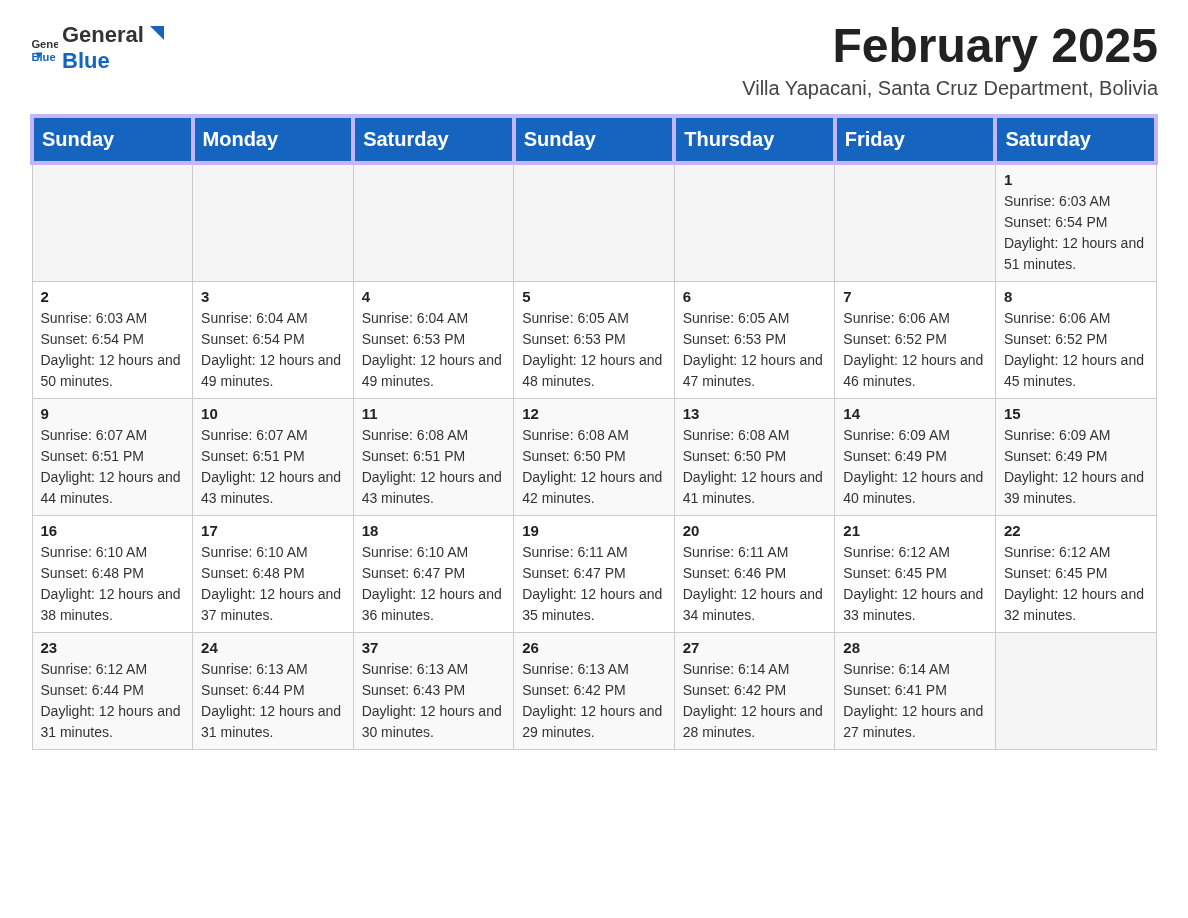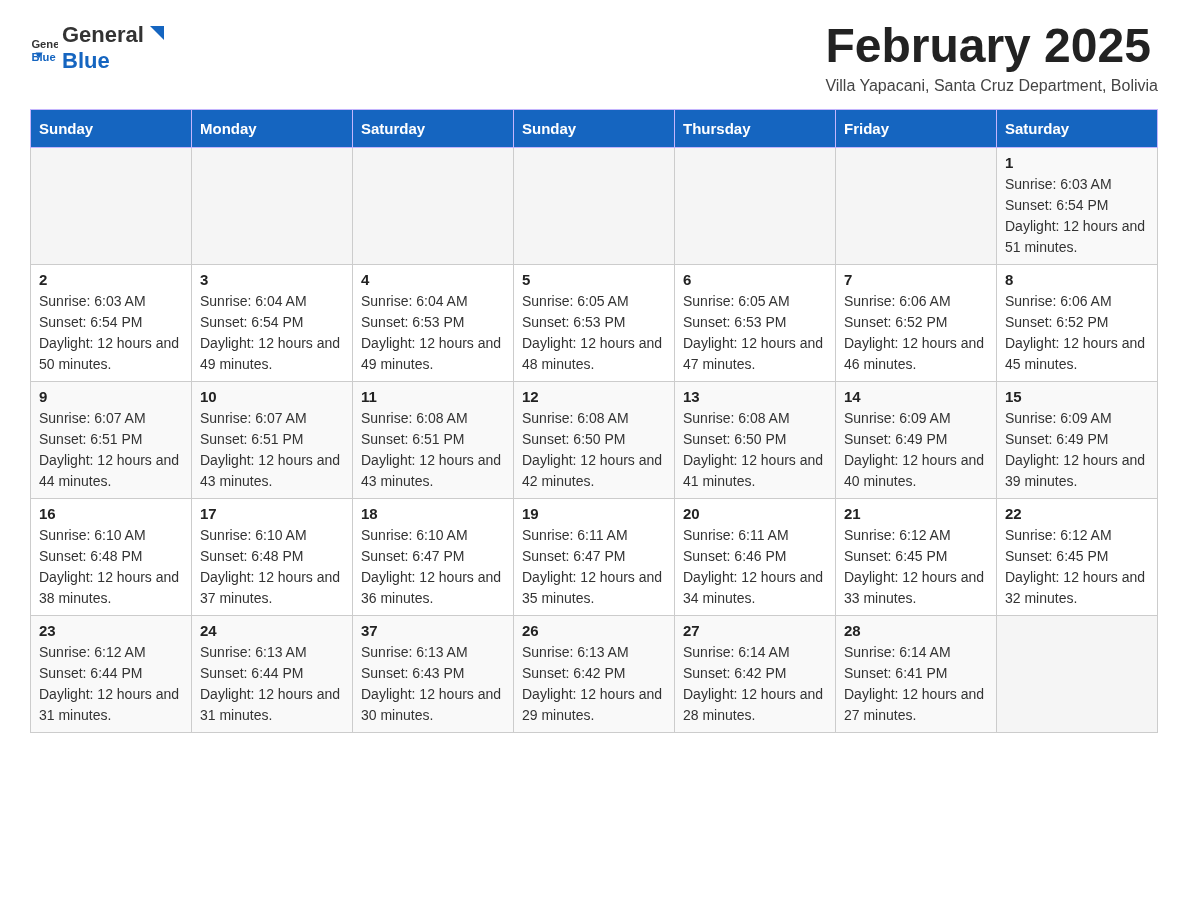--- a/index.html
+++ b/index.html
@@ -29,46 +29,47 @@
     .logo-text-blue {
       font-size: 22px;
       font-weight: bold;
       color: #1565c0;
     }
     .logo-icon {
       width: 28px;
       height: 28px;
     }
     .title-area {
+      text-align: right;
       margin-left: 16px;
     }
     .month-title {
       font-size: 48px;
       font-weight: bold;
       color: #222;
       line-height: 1.1;
     }
     .location-title {
-      font-size: 16px;
+      font-size: 20px;
       color: #444;
       margin-top: 4px;
     }
     .calendar {
       width: 100%;
       border-collapse: collapse;
       margin-top: 14px;
     }
     .calendar thead tr th {
       background-color: #1565c0;
       color: #fff;
-      font-size: 15px;
+      font-size: 20px;
       font-weight: bold;
       padding: 10px 8px;
       text-align: left;
-      border: 1px solid #c4b5fd;
+      border: 4px solid #c4b5fd;
     }
     .calendar tbody tr td {
       vertical-align: top;
       border: 1px solid #ccc;
       padding: 6px 8px;
       width: 14.28%;
       min-height: 110px;
       font-size: 12.5px;
       color: #222;
       background: #fff;

